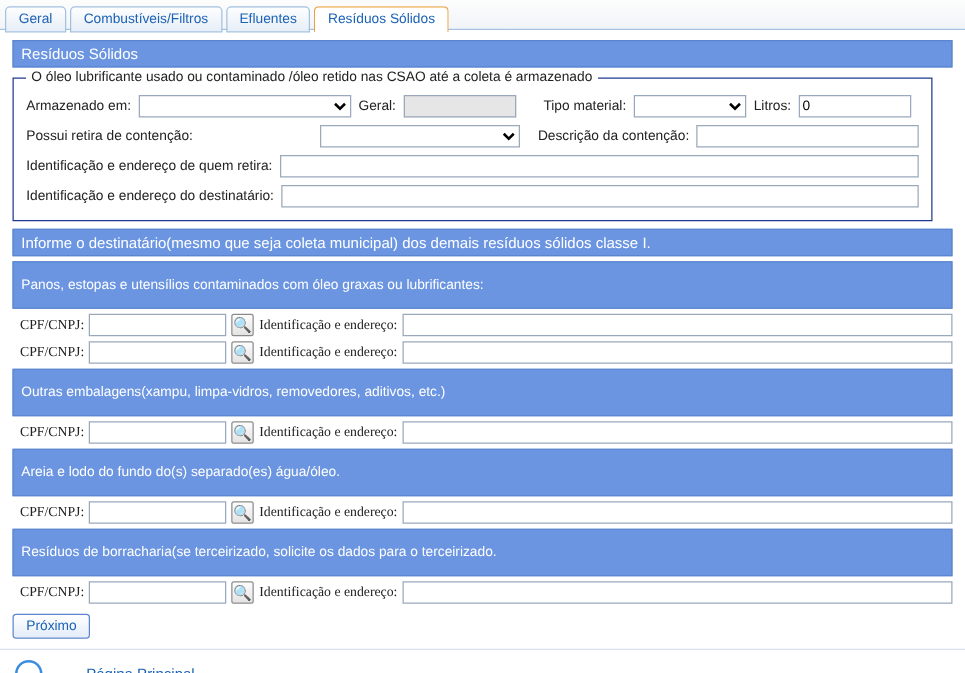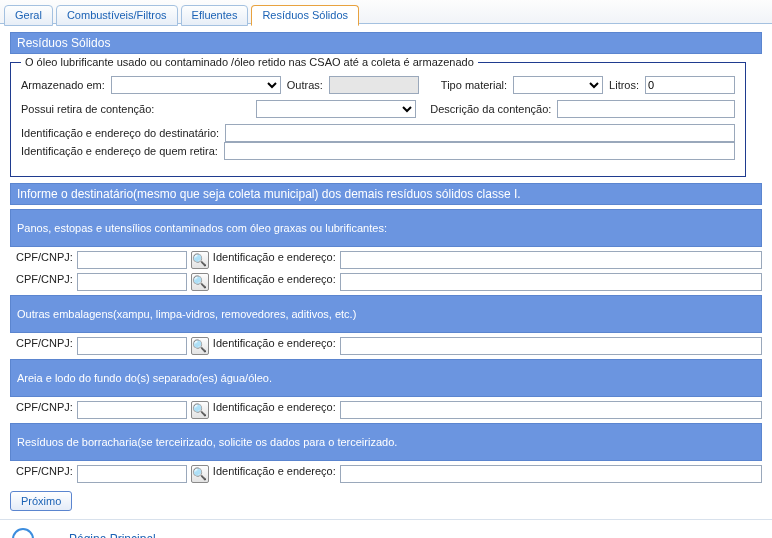--- a/index.html
+++ b/index.html
@@ -84,23 +84,24 @@
   .sub-header {
     background: #6b95e0;
     color: #fff;
     padding: 12px 6px;
     font-size: 11px;
     border: 1px solid #5b85cf;
     margin: 4px 0 4px 0;
   }
   .dest-row {
     display: flex;
-    align-items: flex-start;
+    align-items: center;
     gap: 4px;
     margin: 4px 0 4px 6px;
+    font-family: Liberation Serif, serif;
   }
   .dest-row input.cpf { width: 110px; }
   .dest-row input.ident { flex: 1; min-width: 100px; }
   .icon-search {
     display: inline-flex;
     align-items: center;
     justify-content: center;
     width: 18px;
     height: 18px;
     border: 1px solid #8a8a8a;
@@ -164,48 +165,48 @@
   <div class="section-header">Resíduos Sólidos</div>
 
   <fieldset class="group">
     <legend>O óleo lubrificante usado ou contaminado /óleo retido nas CSAO até a coleta é armazenado</legend>
 
     <div class="row">
       <span class="lbl">Armazenado em:</span>
       <select style="width:170px">
         <option></option>
       </select>
-      <span class="lbl">Outras:</span>
+      <span class="lbl">Geral:</span>
       <input type="text" class="disabled" style="width: 90px;" value="">
       <span style="width:10px"></span>
       <span class="lbl">Tipo material:</span>
       <select style="width:90px">
         <option></option>
       </select>
       <span class="lbl">Litros:</span>
       <input type="text" style="width: 90px;" value="0">
     </div>
 
     <div class="row">
       <span class="lbl">Possui retira de contenção:</span>
       <span style="width:90px"></span>
       <select style="width:160px">
         <option></option>
       </select>
       <span class="lbl" style="padding-left:8px">Descrição da contenção:</span>
       <input type="text" class="flex1" value="" style="">
     </div>
 
+    <div class="row">
+      <span class="lbl">Identificação e endereço de quem retira:</span>
+      <input type="text" class="flex1" value="" style="">
+    </div>
+
     <div class="row" style="margin-bottom:0">
       <span class="lbl">Identificação e endereço do destinatário:</span>
-      <input type="text" class="flex1" value="" style="">
-    </div>
-
-    <div class="row">
-      <span class="lbl">Identificação e endereço de quem retira:</span>
       <input type="text" class="flex1" value="" style="">
     </div>
   </fieldset>
 
   <div class="section-header">Informe o destinatário(mesmo que seja coleta municipal) dos demais resíduos sólidos classe I.</div>
 
   
   <div class="sub-header">Panos, estopas e utensílios contaminados com óleo graxas ou lubrificantes:</div>
   <div class="dest-row">
     <span class="lbl">CPF/CNPJ:</span>

